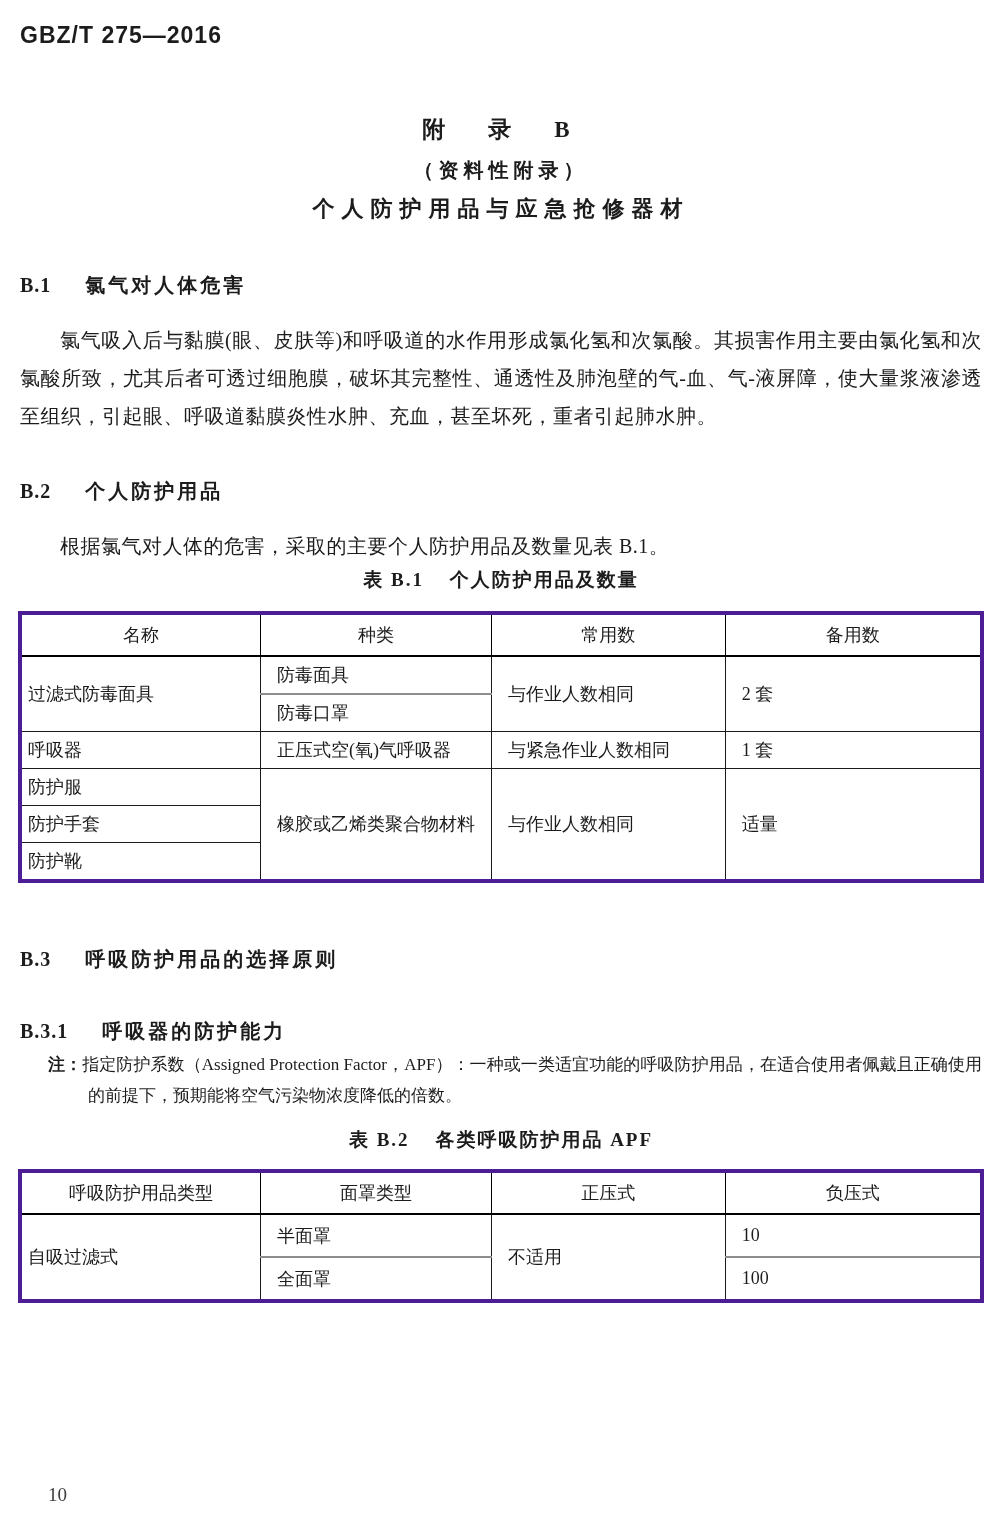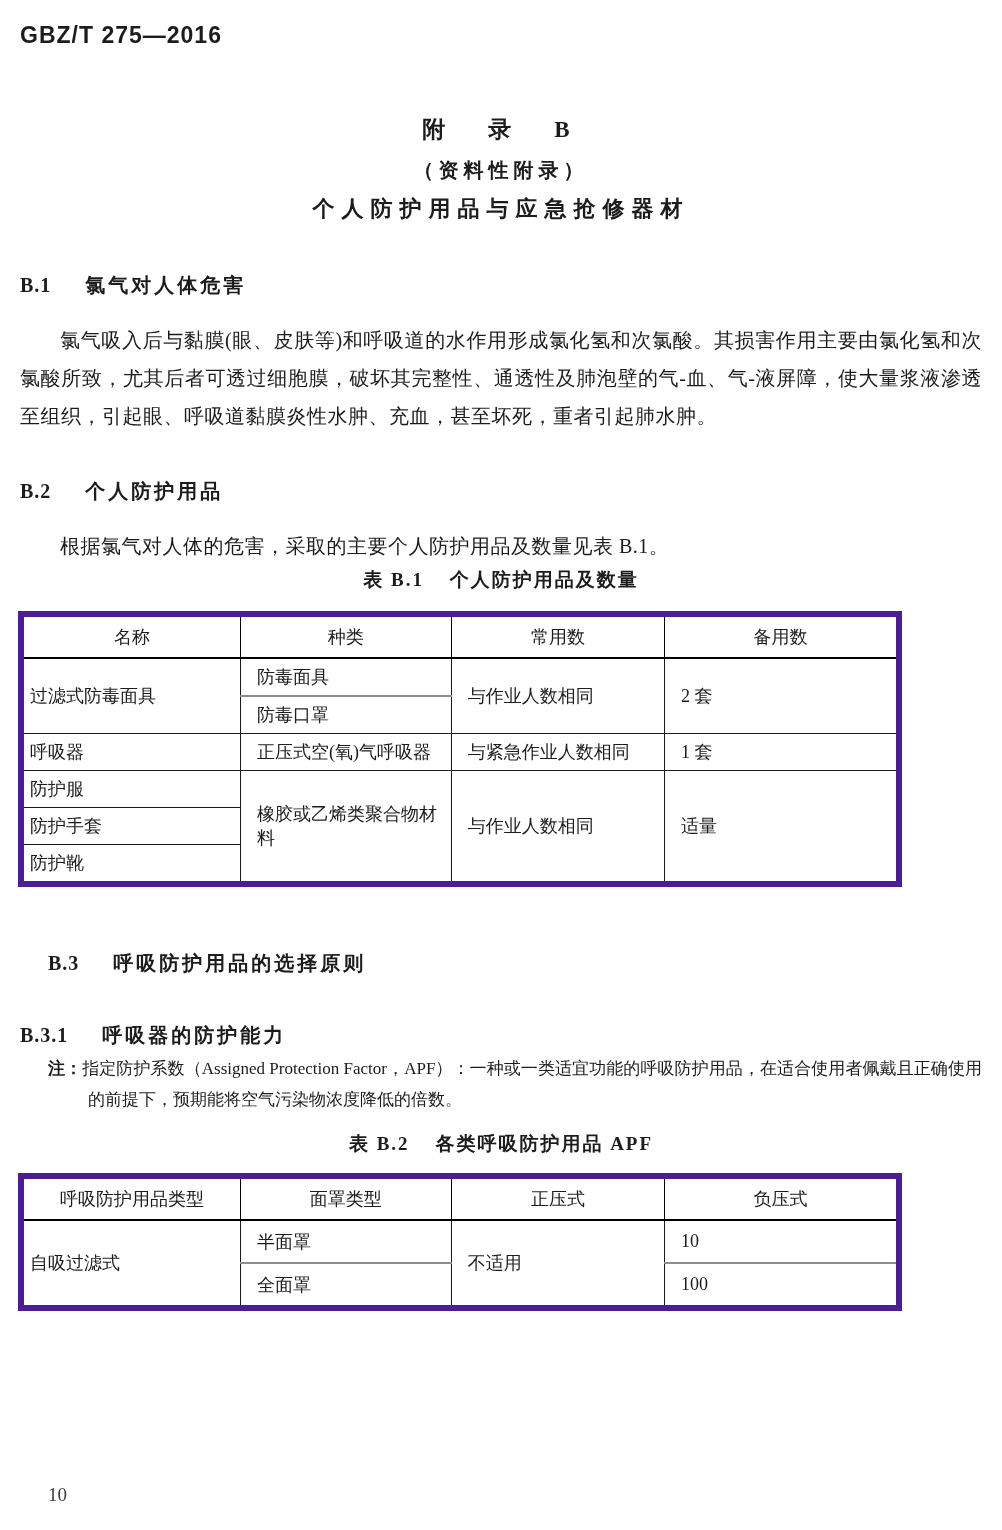--- a/index.html
+++ b/index.html
@@ -66,23 +66,23 @@
     font-size: 19px;
     font-weight: bold;
     line-height: 30px;
     letter-spacing: 2px;
   }
   .table-caption .cap-title { margin-left: 1em; }
 
   table.std-table {
     margin-top: 16px;
     margin-left: -2px;
-    width: 884px;
+    width: 966px;
     border-collapse: collapse;
-    border: 6px solid #4c1d95;
+    border: 4px solid #4c1d95;
     font-size: 18px;
   }
   table.std-table th {
     font-weight: normal;
     text-align: center;
     border: 1px solid #000;
     border-bottom: 2px solid #000;
     height: 40px;
     padding: 0 6px;
   }
@@ -172,21 +172,21 @@
       </tr>
       <tr>
         <td class="center">防护手套</td>
       </tr>
       <tr>
         <td class="center">防护靴</td>
       </tr>
     </tbody>
   </table>
 
-  <h2 class="sec-heading" style="margin-top:62px;margin-left:28px;">
+  <h2 class="sec-heading" style="margin-top:62px;">
     <span class="sec-num">B.3</span>
     <span class="sec-title">呼吸防护用品的选择原则</span>
   </h2>
 
   <h2 class="sec-heading" style="margin-top:44px;">
     <span class="sec-num">B.3.1</span>
     <span class="sec-title">呼吸器的防护能力</span>
   </h2>
 
   <p class="note">

